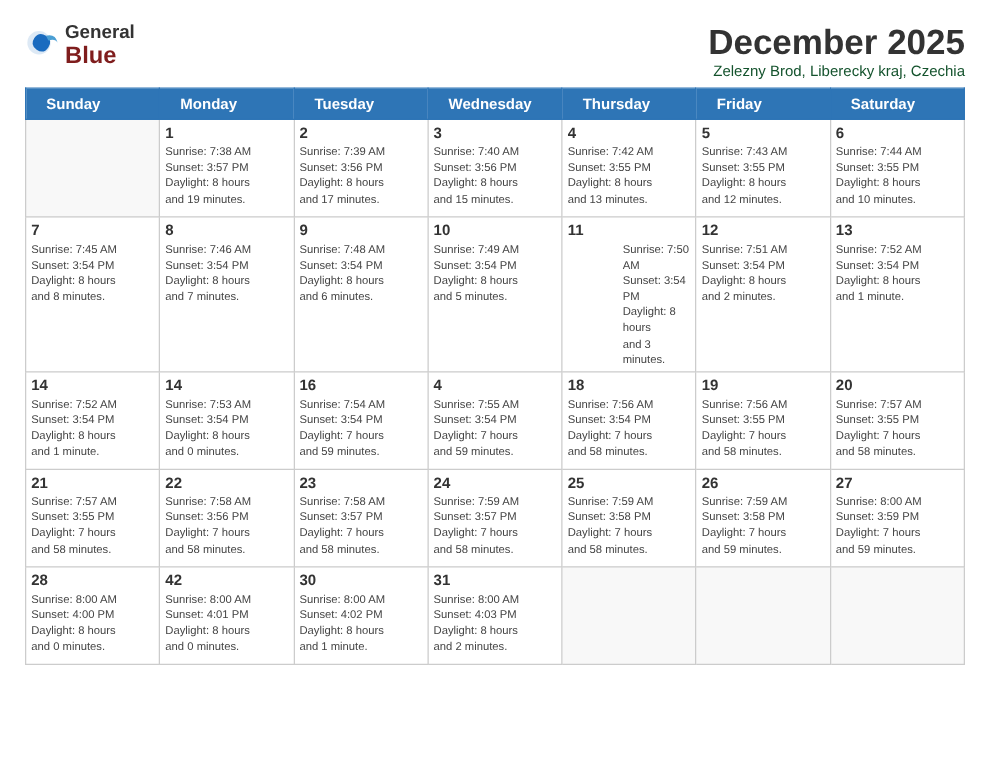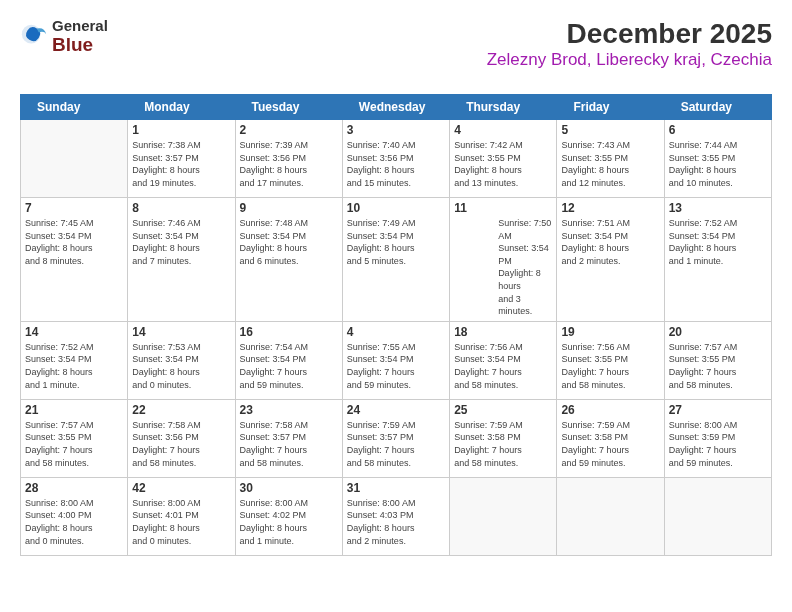--- a/index.html
+++ b/index.html
@@ -13,21 +13,21 @@
     .page {
       width: 792px;
       height: 612px;
       padding: 18px 20px 10px 20px;
       background: #fff;
     }
     .header {
       display: flex;
       align-items: flex-start;
       justify-content: space-between;
-      margin-bottom: 24px;
+      margin-bottom: 6px;
       gap: 32px;
     }
     .logo {
       display: flex;
       align-items: center;
     }
     .logo-text {
       display: flex;
       flex-direction: column;
       line-height: 1.1;
@@ -49,22 +49,22 @@
     }
     .title-block {
       text-align: right;
     }
     .month-title {
       font-size: 28px;
       font-weight: bold;
       color: #333;
     }
     .location {
-      font-size: 17px;
-      color: #a21caf;
+      font-size: 12px;
+      color: #14532d;
     }
     .calendar {
       width: 100%;
       border-collapse: collapse;
       table-layout: fixed;
     }
     .calendar th {
       background: #2e75b6;
       color: #fff;
       font-size: 12px;

